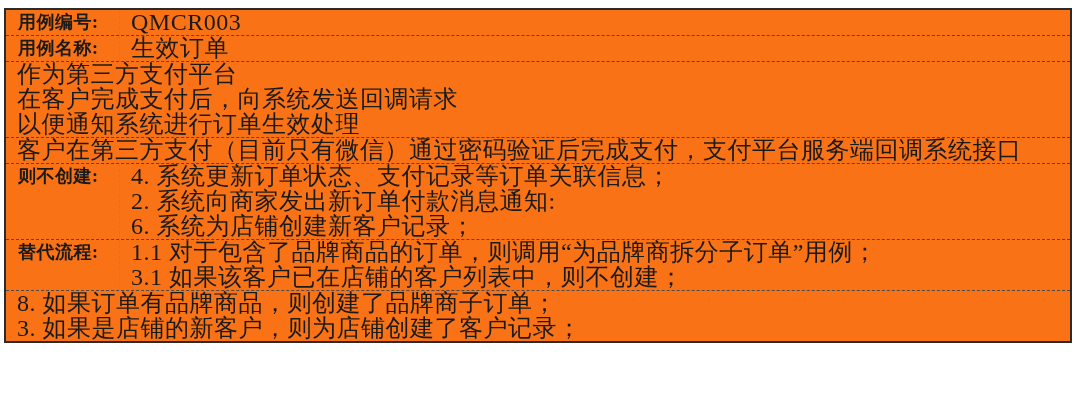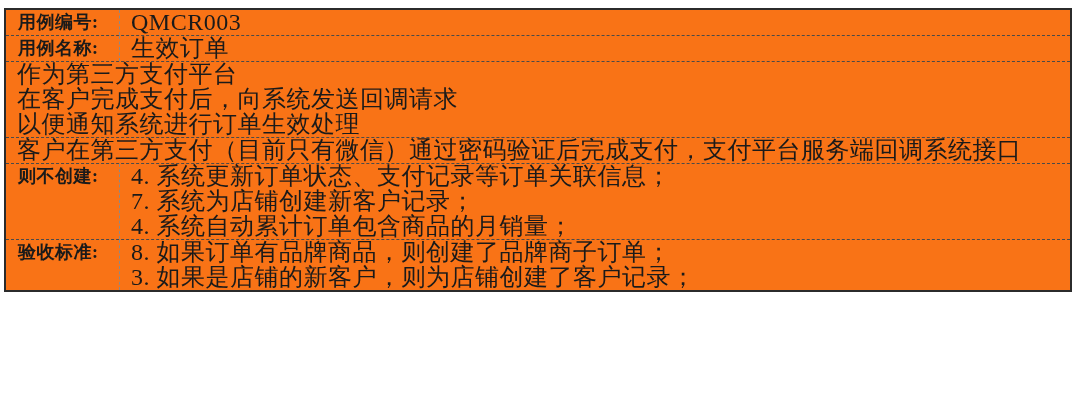--- a/index.html
+++ b/index.html
@@ -82,27 +82,33 @@
   <div class="uc-row">
     <div class="content-cell">
       <div class="content-line">客户在第三方支付（目前只有微信）通过密码验证后完成支付，支付平台服务端回调系统接口</div>
     </div>
   </div>
 
   <div class="uc-row">
     <div class="label-cell">则不创建:</div>
     <div class="content-cell">
       <div class="content-line">4. 系统更新订单状态、支付记录等订单关联信息；</div>
-      <div class="content-line">7. 系统为店铺创建新客户记录；</div>
-      <div class="content-line">4. 系统自动累计订单包含商品的月销量；</div>
+      <div class="content-line">2. 系统向商家发出新订单付款消息通知:</div>
+      <div class="content-line">6. 系统为店铺创建新客户记录；</div>
     </div>
   </div>
 
+  <div class="uc-row">
+    <div class="label-cell">替代流程:</div>
+    <div class="content-cell">
+      <div class="content-line">1.1 对于包含了品牌商品的订单，则调用“为品牌商拆分子订单”用例；</div>
+      <div class="content-line">3.1 如果该客户已在店铺的客户列表中，则不创建；</div>
+    </div>
+  </div>
 
   <div class="uc-row">
-    <div class="label-cell">验收标准:</div>
     <div class="content-cell">
       <div class="content-line">8. 如果订单有品牌商品，则创建了品牌商子订单；</div>
       <div class="content-line">3. 如果是店铺的新客户，则为店铺创建了客户记录；</div>
     </div>
   </div>
 
 </div>
 
 </body></html>

